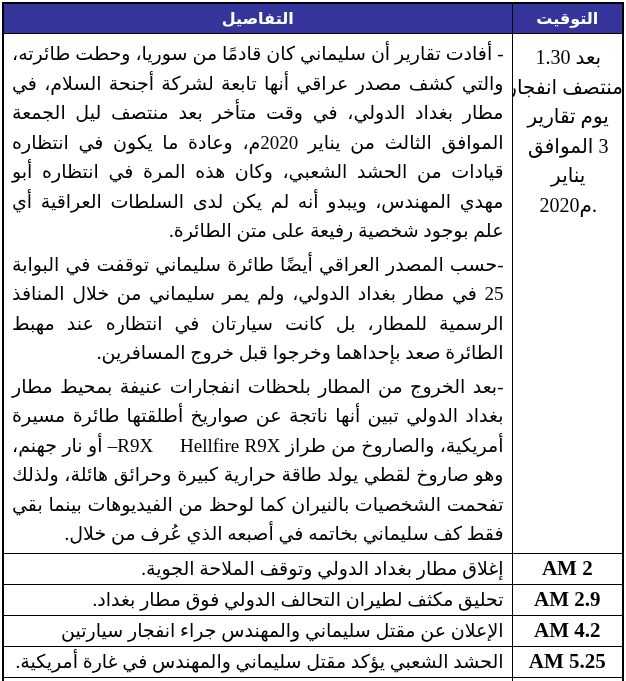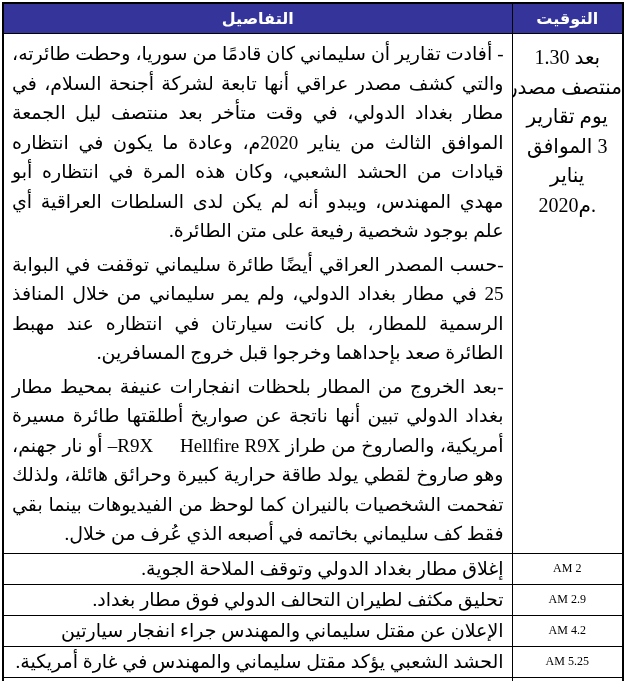--- a/index.html
+++ b/index.html
@@ -35,41 +35,41 @@
     font-size:20px;
   }
   td.timing-cell.main{vertical-align:top;padding-top:9px;line-height:29.5px;}
   .tline{white-space:nowrap;}
   .tline.ltr{direction:ltr;}
   tr.event-row{height:31px;}
   tr.event-row td.details-cell{
     vertical-align:middle;text-align:right;
     line-height:20px;padding:2px 8px 2px 8px;
   }
-  tr.event-row td.timing-cell{vertical-align:middle;font-size:12px;}
+  tr.event-row td.timing-cell{vertical-align:middle;font-size:21px;font-weight:bold;}
 </style>
 </head>
 <body>
 
 <table class="tl" dir="rtl">
   <colgroup>
     <col class="c-time">
     <col>
   </colgroup>
   <thead>
     <tr>
       <th>التوقيت</th>
       <th>التفاصيل</th>
     </tr>
   </thead>
   <tbody id="tl-body">
     <tr class="main-row">
       <td class="timing-cell main">
         <div class="tline ltr">1.30 بعد</div>
-        <div class="tline">منتصف مصدر</div>
+        <div class="tline">منتصف انفجار</div>
         <div class="tline">يوم تقارير</div>
         <div class="tline">3 الموافق</div>
         <div class="tline">يناير</div>
         <div class="tline ltr">2020م.</div>
       </td>
       <td class="details-cell">
         <p>- أفادت تقارير أن سليماني كان قادمًا من سوريا، وحطت طائرته، والتي كشف مصدر عراقي أنها تابعة لشركة أجنحة السلام، في مطار بغداد الدولي، في وقت متأخر بعد منتصف ليل الجمعة الموافق الثالث من يناير 2020م، وعادة ما يكون في انتظاره قيادات من الحشد الشعبي، وكان هذه المرة في انتظاره أبو مهدي المهندس، ويبدو أنه لم يكن لدى السلطات العراقية أي علم بوجود شخصية رفيعة على متن الطائرة.</p>
         <p>-حسب المصدر العراقي أيضًا طائرة سليماني توقفت في البوابة 25 في مطار بغداد الدولي، ولم يمر سليماني من خلال المنافذ الرسمية للمطار، بل كانت سيارتان في انتظاره عند مهبط الطائرة صعد بإحداهما وخرجوا قبل خروج المسافرين.</p>
         <p>-بعد الخروج من المطار بلحظات انفجارات عنيفة بمحيط مطار بغداد الدولي تبين أنها ناتجة عن صواريخ أطلقتها طائرة مسيرة أمريكية، والصاروخ من طراز R9X&nbsp;&nbsp;&nbsp;&nbsp;&nbsp;Hellfire R9X– أو نار جهنم، وهو صاروخ لقطي يولد طاقة حرارية كبيرة وحرائق هائلة، ولذلك تفحمت الشخصيات بالنيران كما لوحظ من الفيديوهات بينما بقي فقط كف سليماني بخاتمه في أصبعه الذي عُرف من خلال.</p>
       </td>

